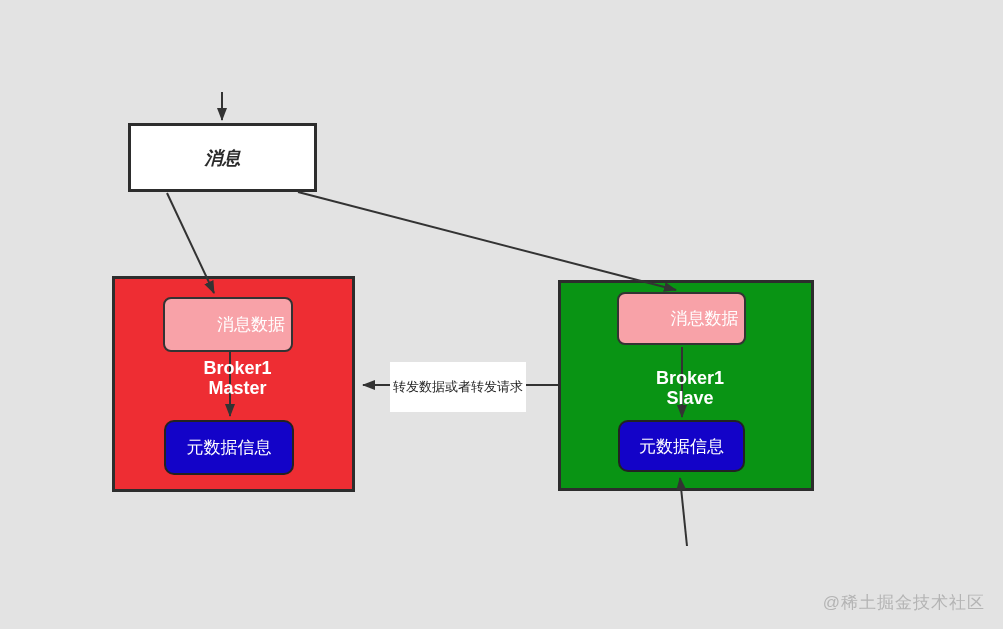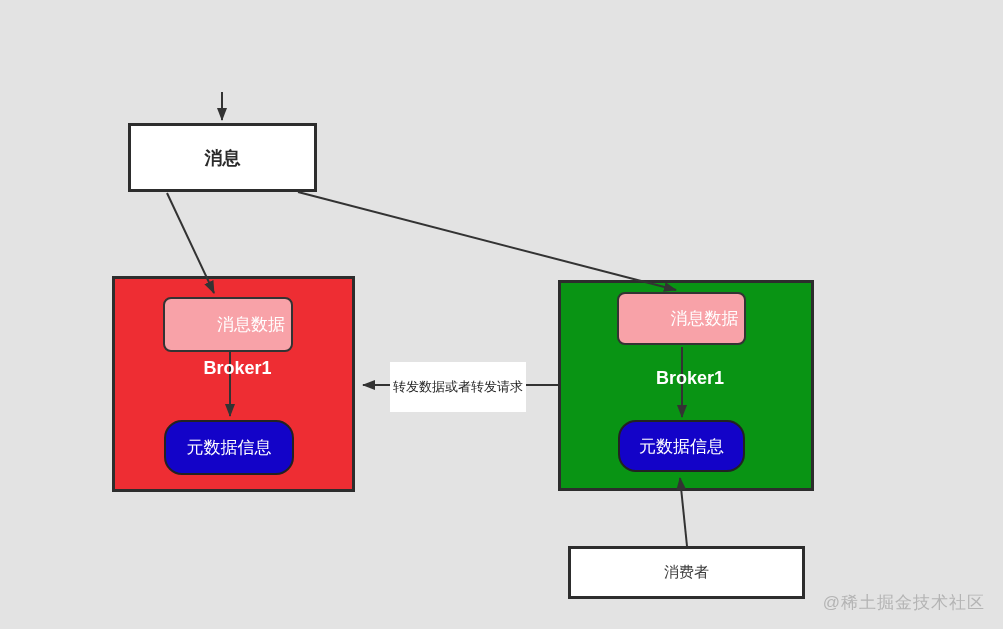--- a/index.html
+++ b/index.html
@@ -32,21 +32,21 @@
     text-align:center;
   }
   .white-box{
     background:#ffffff;
     border:3px solid var(--border-dark);
     color:var(--title-text);
     font-weight:700;
     font-size:18px;
   }
   .producer{left:128px;top:22px;width:189px;height:68px;}
-  .message{left:128px;top:123px;width:189px;height:69px;}
+  .message{left:128px;top:123px;width:189px;height:69px;font-style:italic;}
   .consumer{left:568px;top:546px;width:237px;height:53px;font-weight:400;font-size:15px;color:#3a3a3a;}
   .broker{
     position:absolute;
     border:3px solid var(--border-dark);
   }
   .broker.master{left:112px;top:276px;width:243px;height:216px;background:var(--master-red);}
   .broker.slave{left:558px;top:280px;width:256px;height:211px;background:var(--slave-green);}
   .inner-box{
     position:absolute;
     display:flex;align-items:center;justify-content:center;
@@ -56,21 +56,21 @@
   }
   .pink-box{
     background:var(--message-data-pink);
     border:2px solid #333333;
     border-radius:8px;
     padding-left:46px;
   }
   .blue-box{
     background:var(--metadata-blue);
     border:2px solid #222222;
-    border-radius:18px;
+    border-radius:10px;
     text-align:right;
   }
   .master .pink-box{left:48px;top:18px;width:130px;height:55px;}
   .master .blue-box{left:49px;top:141px;width:130px;height:55px;}
   .slave .pink-box{left:56px;top:9px;width:129px;height:53px;}
   .slave .blue-box{left:57px;top:137px;width:127px;height:52px;}
   .broker-label{
     position:absolute;
     left:0;right:0;
     z-index:5;
@@ -116,41 +116,40 @@
   <div class="node white-box message">
     <span>消息</span>
   </div>
 
   <div class="broker master">
     <div class="inner-box pink-box">
       <span>消息数据</span>
     </div>
     <div class="broker-label">
       <div>Broker1</div>
+      <div>Master</div>
     </div>
     <div class="inner-box blue-box">
       <span>元数据信息</span>
     </div>
   </div>
 
   <div class="broker slave">
     <div class="inner-box pink-box">
       <span>消息数据</span>
     </div>
     <div class="broker-label">
       <div>Broker1</div>
+      <div>Slave</div>
     </div>
     <div class="inner-box blue-box">
       <span>元数据信息</span>
     </div>
   </div>
 
-  <div class="node white-box consumer">
-    <span>消费者</span>
-  </div>
 
   <svg class="arrows" viewBox="0 0 1003 629" xmlns="http://www.w3.org/2000/svg">
     <defs>
       <marker id="ah" markerUnits="userSpaceOnUse" markerWidth="14" markerHeight="11" refX="12" refY="5" orient="auto">
         <path d="M0,0 L13,5 L0,10 z" fill="#333333"></path>
       </marker>
     </defs>
     <line x1="222" y1="92" x2="222" y2="120" stroke="#333333" stroke-width="2" marker-end="url(#ah)"></line>
     <line x1="167" y1="193" x2="214" y2="293" stroke="#333333" stroke-width="2" marker-end="url(#ah)"></line>
     <line x1="298" y1="192" x2="676" y2="290" stroke="#333333" stroke-width="2" marker-end="url(#ah)"></line>

